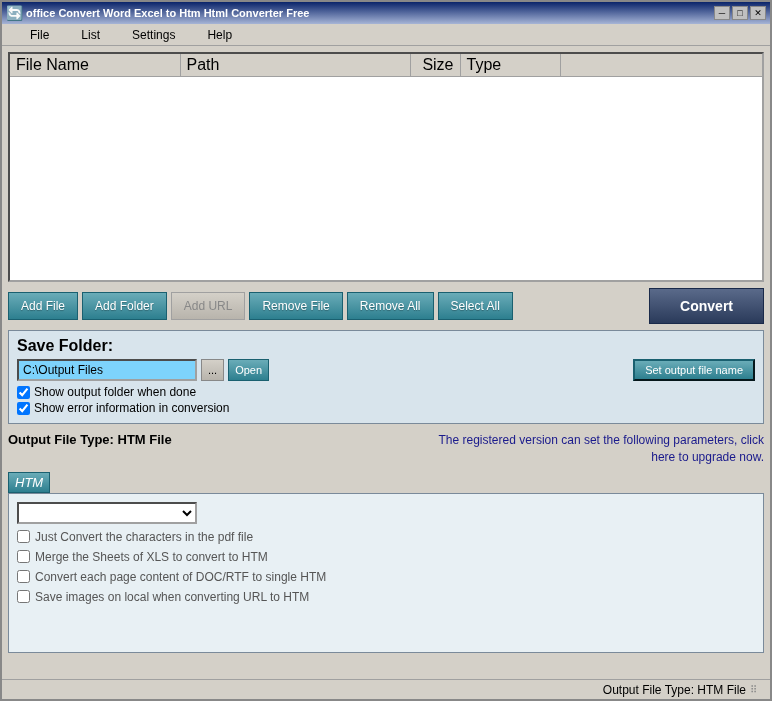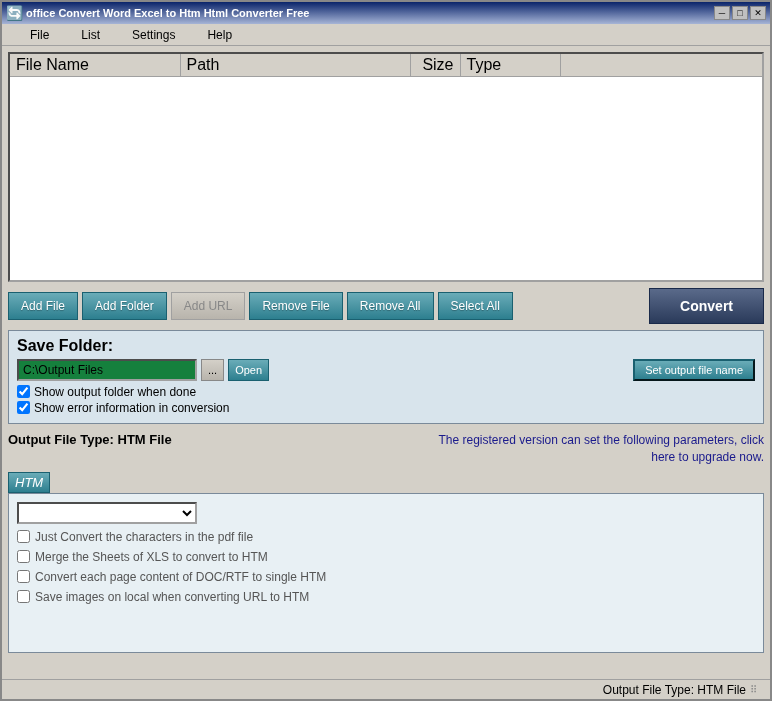--- a/index.html
+++ b/index.html
@@ -156,21 +156,21 @@
       align-items: center;
       gap: 4px;
       margin-bottom: 4px;
     }
     .folder-input {
       height: 22px;
       width: 180px;
       border: 2px inset #a0a0a0;
       padding: 0 4px;
       font-size: 12px;
-      background: #15803d;
+      background: #7dd3fc;
     }
     .btn-small {
       height: 22px;
       padding: 0 6px;
       font-size: 11px;
       cursor: pointer;
       border: 1px solid;
     }
     .btn-browse {
       background: linear-gradient(to bottom, #d4d0c8, #b8b4ac);
@@ -188,21 +188,21 @@
       border-color: #1a6070;
       height: 22px;
       padding: 0 10px;
       font-size: 11px;
       cursor: pointer;
     }
 
     
     .checkbox-row {
       display: flex;
-      align-items: flex-start;
+      align-items: center;
       gap: 4px;
       margin: 2px 0;
       font-size: 12px;
     }
     .checkbox-row input[type="checkbox"] {
       width: 13px;
       height: 13px;
     }
 
     

